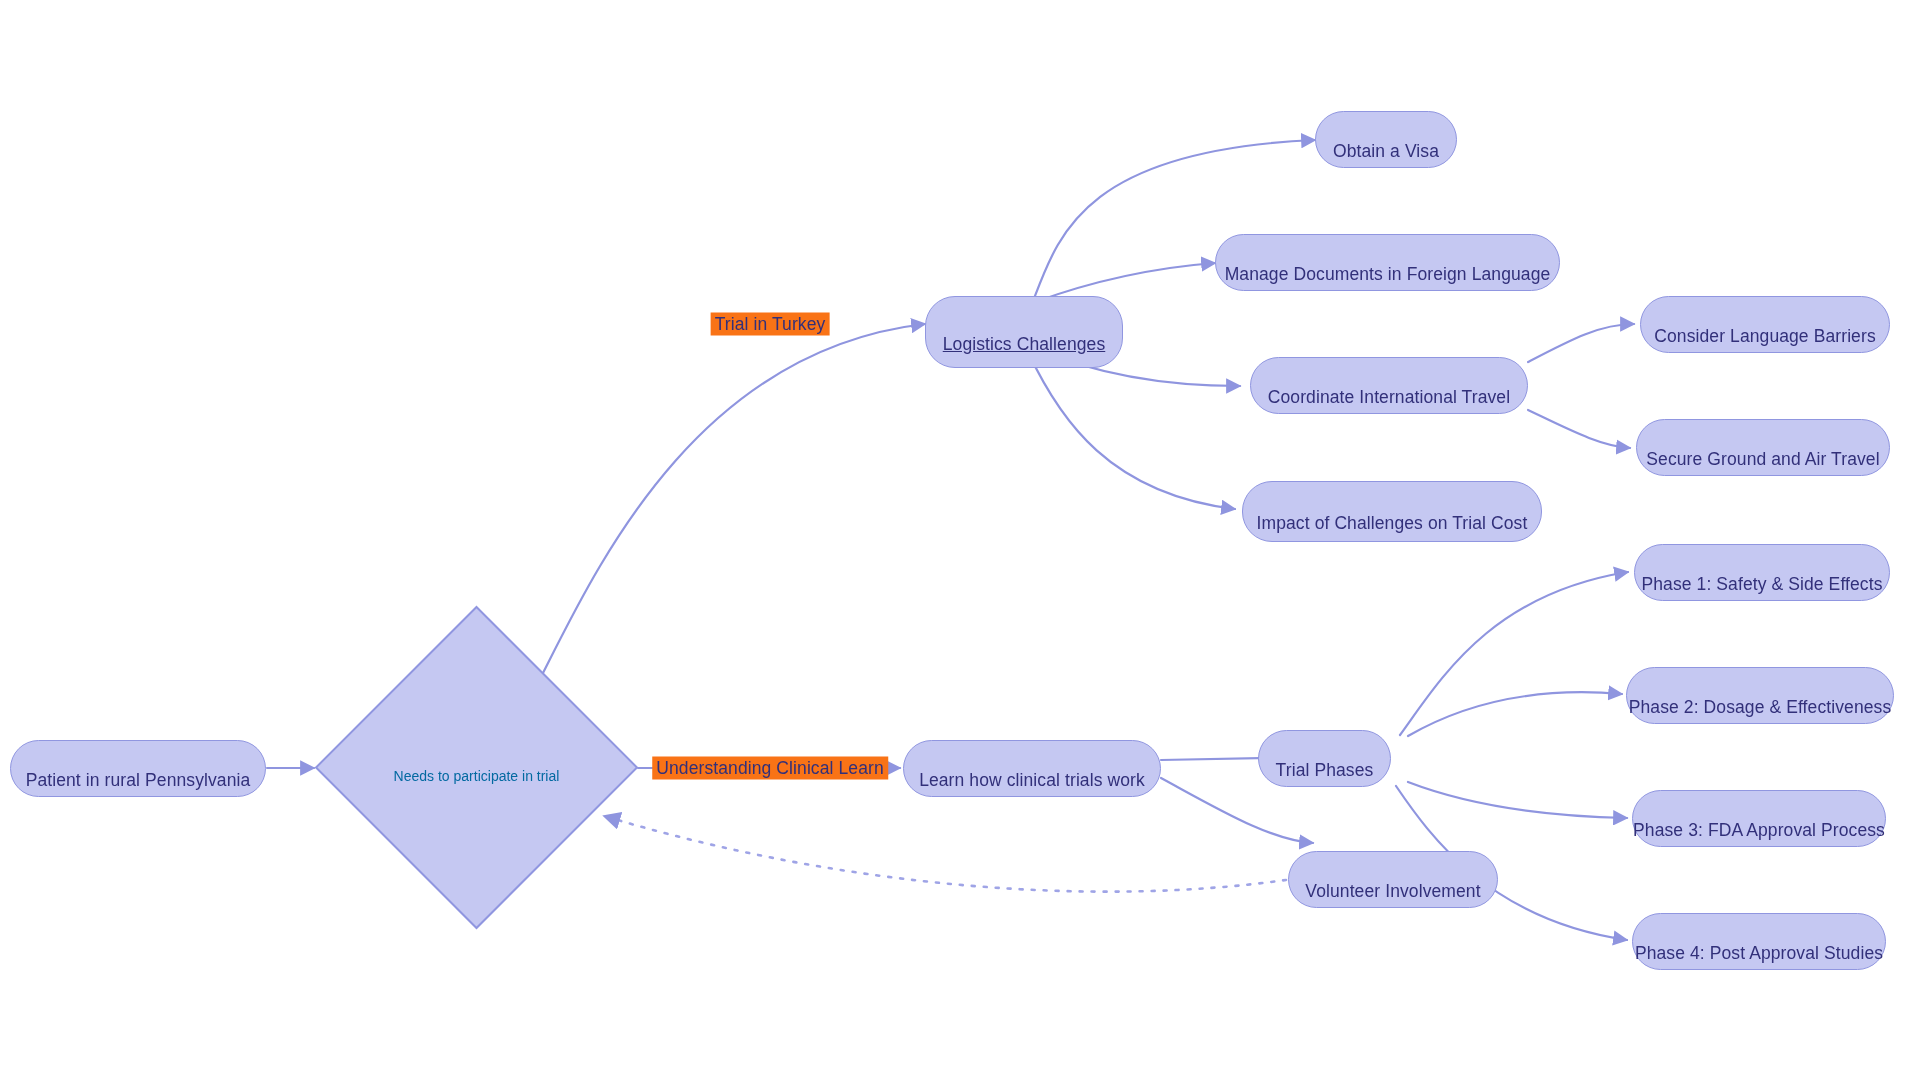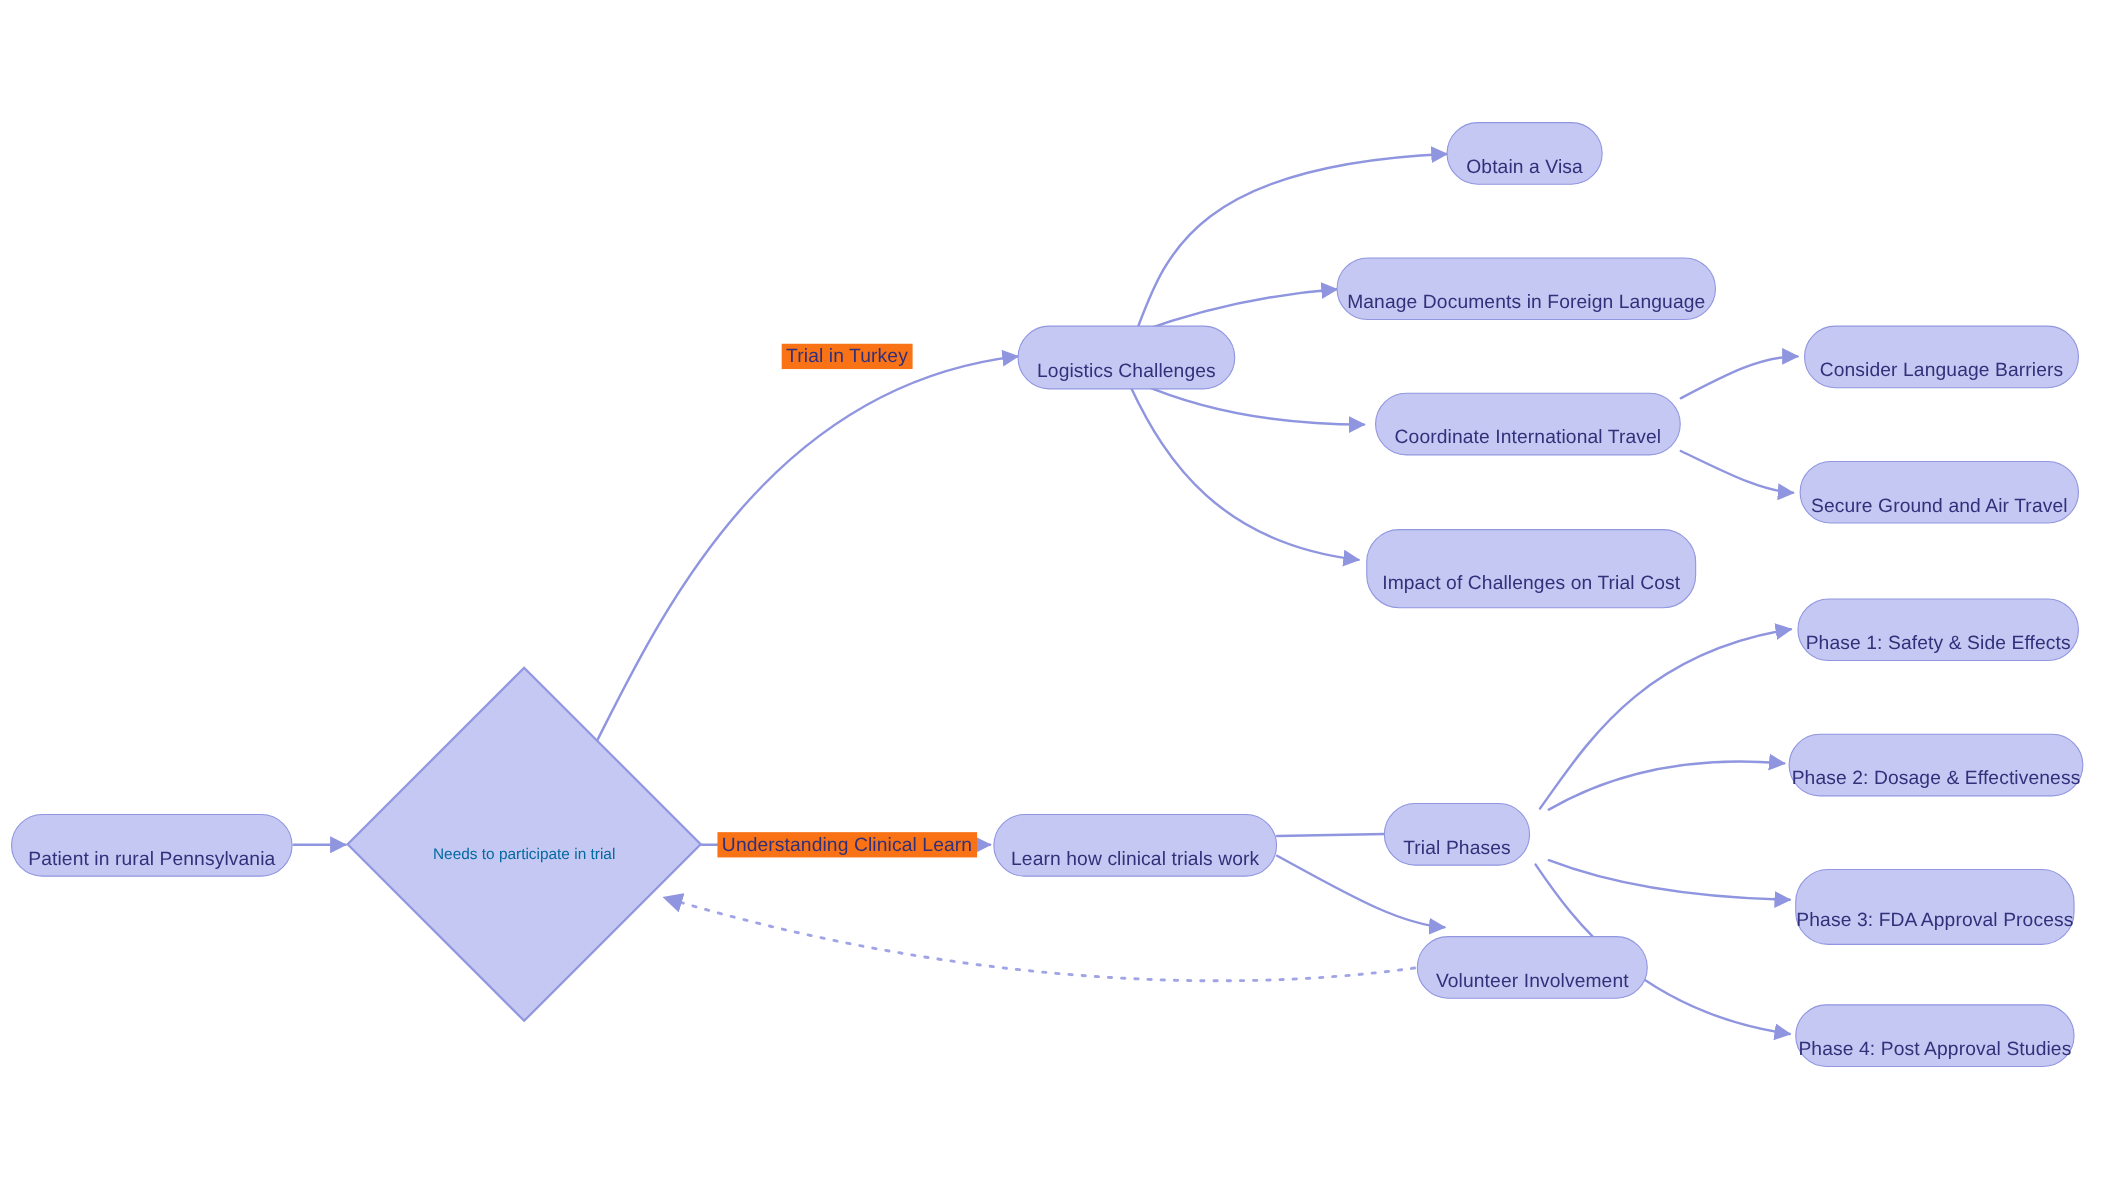--- a/index.html
+++ b/index.html
@@ -139,21 +139,21 @@
     <span class="node-label">Patient in rural Pennsylvania</span>
   </div>
 
   <div class="diamond-wrap" style="left:314px; top:605px; width:325px; height:325px;">
     <svg class="diamond-shape" viewBox="0 0 325 325" preserveAspectRatio="none" xmlns="http://www.w3.org/2000/svg">
       <polygon points="162.5,2 323,162.5 162.5,323 2,162.5" fill="#c5c8f2" stroke="#9096e0" stroke-width="2"></polygon>
     </svg>
     <span class="diamond-text">Needs to participate in trial</span>
   </div>
 
-  <div class="node stadium" style="left:925px; top:296px; width:198px; height:58px;">
+  <div class="node stadium" style="left:925px; top:296px; width:198px; height:72px;text-decoration:underline;">
     <span class="node-label">Logistics Challenges</span>
   </div>
 
   <div class="node stadium" style="left:1315px; top:111px; width:142px; height:57px;">
     <span class="node-label">Obtain a Visa</span>
   </div>
 
   <div class="node stadium" style="left:1250px; top:357px; width:278px; height:57px;">
     <span class="node-label">Coordinate International Travel</span>
   </div>
@@ -163,41 +163,41 @@
   </div>
 
   <div class="node stadium" style="left:1640px; top:296px; width:250px; height:57px;">
     <span class="node-label">Consider Language Barriers</span>
   </div>
 
   <div class="node stadium" style="left:1636px; top:419px; width:254px; height:57px;">
     <span class="node-label">Secure Ground and Air Travel</span>
   </div>
 
-  <div class="node stadium" style="left:1242px; top:481px; width:300px; height:72px;">
+  <div class="node stadium" style="left:1242px; top:481px; width:300px; height:61px;">
     <span class="node-label">Impact of Challenges on Trial Cost</span>
   </div>
 
   <div class="node stadium" style="left:903px; top:740px; width:258px; height:57px;">
     <span class="node-label">Learn how clinical trials work</span>
   </div>
 
   <div class="node stadium" style="left:1258px; top:730px; width:133px; height:57px;">
     <span class="node-label">Trial Phases</span>
   </div>
 
   <div class="node stadium" style="left:1634px; top:544px; width:256px; height:57px;">
     <span class="node-label">Phase 1: Safety &amp; Side Effects</span>
   </div>
 
   <div class="node stadium" style="left:1626px; top:667px; width:268px; height:57px;align-items:center;">
     <span class="node-label">Phase 2: Dosage &amp; Effectiveness</span>
   </div>
 
-  <div class="node stadium" style="left:1632px; top:790px; width:254px; height:69px;">
+  <div class="node stadium" style="left:1632px; top:790px; width:254px; height:57px;">
     <span class="node-label">Phase 3: FDA Approval Process</span>
   </div>
 
   <div class="node stadium" style="left:1632px; top:913px; width:254px; height:57px;">
     <span class="node-label">Phase 4: Post Approval Studies</span>
   </div>
 
   <div class="node stadium" style="left:1288px; top:851px; width:210px; height:57px;">
     <span class="node-label">Volunteer Involvement</span>
   </div>

